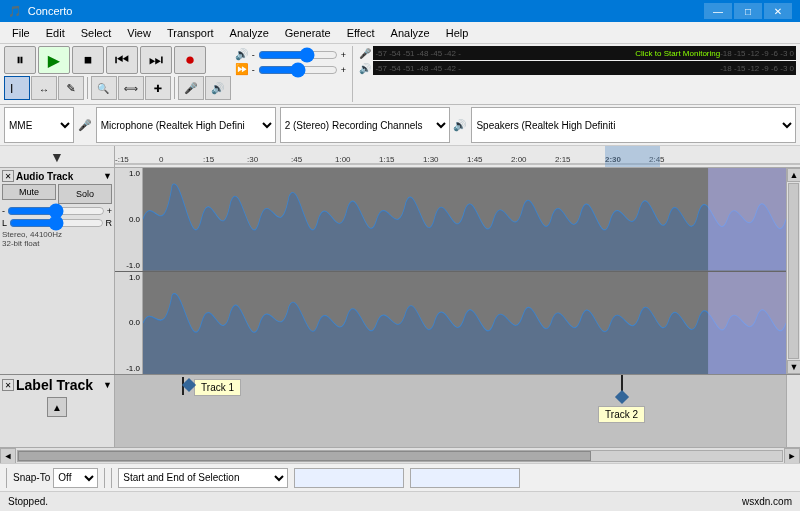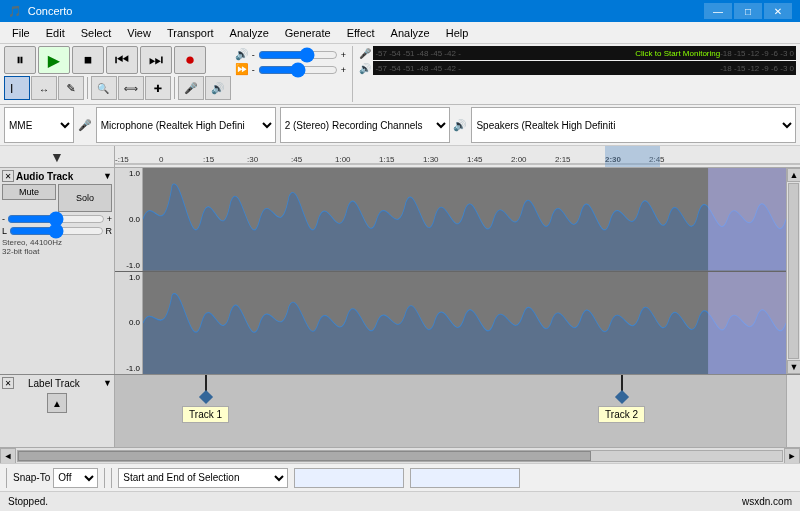--- a/index.html
+++ b/index.html
@@ -237,21 +237,21 @@
     <div style="display:flex; flex:1; border-bottom:1px solid #888; min-height:0;">
 
       <div style="width:115px; background:#e0e0e0; border-right:1px solid #aaa; display:flex; flex-direction:column; padding:2px;">
         <div style="display:flex; align-items:center; gap:2px; margin-bottom:2px;">
           <div style="width:12px; height:12px; border:1px solid #888; background:#e0e0e0; cursor:pointer; display:flex; align-items:center; justify-content:center; font-size:8px;">✕</div>
           <span style="font-size:10px; font-weight:bold; flex:1;">Audio Track</span>
           <span style="font-size:9px; cursor:pointer;">▼</span>
         </div>
         <div style="display:flex; gap:2px; margin-bottom:2px;">
           <button style="flex:1; height:16px; font-size:9px; border:1px solid #888; background:#d0d0d0; cursor:pointer;">Mute</button>
-          <button style="flex:1; height:28px; font-size:9px; border:1px solid #888; background:#d0d0d0; cursor:pointer;">Solo</button>
+          <button style="flex:1; height:20px; font-size:9px; border:1px solid #888; background:#d0d0d0; cursor:pointer;">Solo</button>
         </div>
         <div style="display:flex; align-items:center; gap:2px; margin-bottom:2px; font-size:9px;">
           <span>-</span>
           <input type="range" style="flex: 1 1 0%; height: 10px;" min="0" max="100" value="50">
           <span>+</span>
         </div>
         <div style="display:flex; align-items:center; gap:2px; margin-bottom:2px; font-size:9px;">
           <span>L</span>
           <input type="range" style="flex: 1 1 0%; height: 10px;" min="0" max="100" value="50">
           <span>R</span>
@@ -307,31 +307,31 @@
         <div style="flex:1; background:#c8c8c8; margin:1px; border:1px solid #aaa; cursor:pointer;"></div>
         <div style="width:14px; height:14px; background:#d0d0d0; border:1px solid #aaa; display:flex; align-items:center; justify-content:center; font-size:9px; cursor:pointer;">▼</div>
       </div>
     </div>
 
     <div style="display:flex; height:72px;">
 
       <div style="width:115px; background:#e0e0e0; border-right:1px solid #aaa; padding:2px;">
         <div style="display:flex; align-items:center; gap:2px;">
           <div style="width:12px; height:12px; border:1px solid #888; background:#e0e0e0; cursor:pointer; display:flex; align-items:center; justify-content:center; font-size:8px;">✕</div>
-          <span style="font-size:10px; font-weight:normal; flex:1;margin-left:12px;">Label Track</span>
+          <span style="font-size:14px; font-weight:bold; flex:1;">Label Track</span>
           <span style="font-size:9px; cursor:pointer;">▼</span>
         </div>
         <div style="display:flex; justify-content:center; margin-top:4px;">
           <button style="width:20px; height:20px; background:#d0d0d0; border:1px solid #888; cursor:pointer; font-size:10px;">▲</button>
         </div>
       </div>
 
       <div style="flex:1; background:#c0c0c0; position:relative; overflow:hidden;">
 
-        <div style="position:absolute; left:10%; top:0; display:flex; flex-direction:column; align-items:center;">
+        <div style="position:absolute; left:10%; top:0; display:flex; flex-direction:row; align-items:center;">
           <div style="width:2px; height:18px; background:#222;"></div>
           <div style="width:10px; height:10px; background:#336699; transform:rotate(45deg); margin-top:-1px;"></div>
           <div style="background:#ffffcc; border:1px solid #aaa; padding:2px 6px; font-size:10px; margin-top:4px; white-space:nowrap;">Track 1</div>
         </div>
 
         <div style="position:absolute; left:72%; top:0; display:flex; flex-direction:column; align-items:center;">
           <div style="width:2px; height:18px; background:#222;"></div>
           <div style="width:10px; height:10px; background:#336699; transform:rotate(45deg); margin-top:-1px;"></div>
           <div style="background:#ffffcc; border:1px solid #aaa; padding:2px 6px; font-size:10px; margin-top:4px; white-space:nowrap;">Track 2</div>
         </div>

